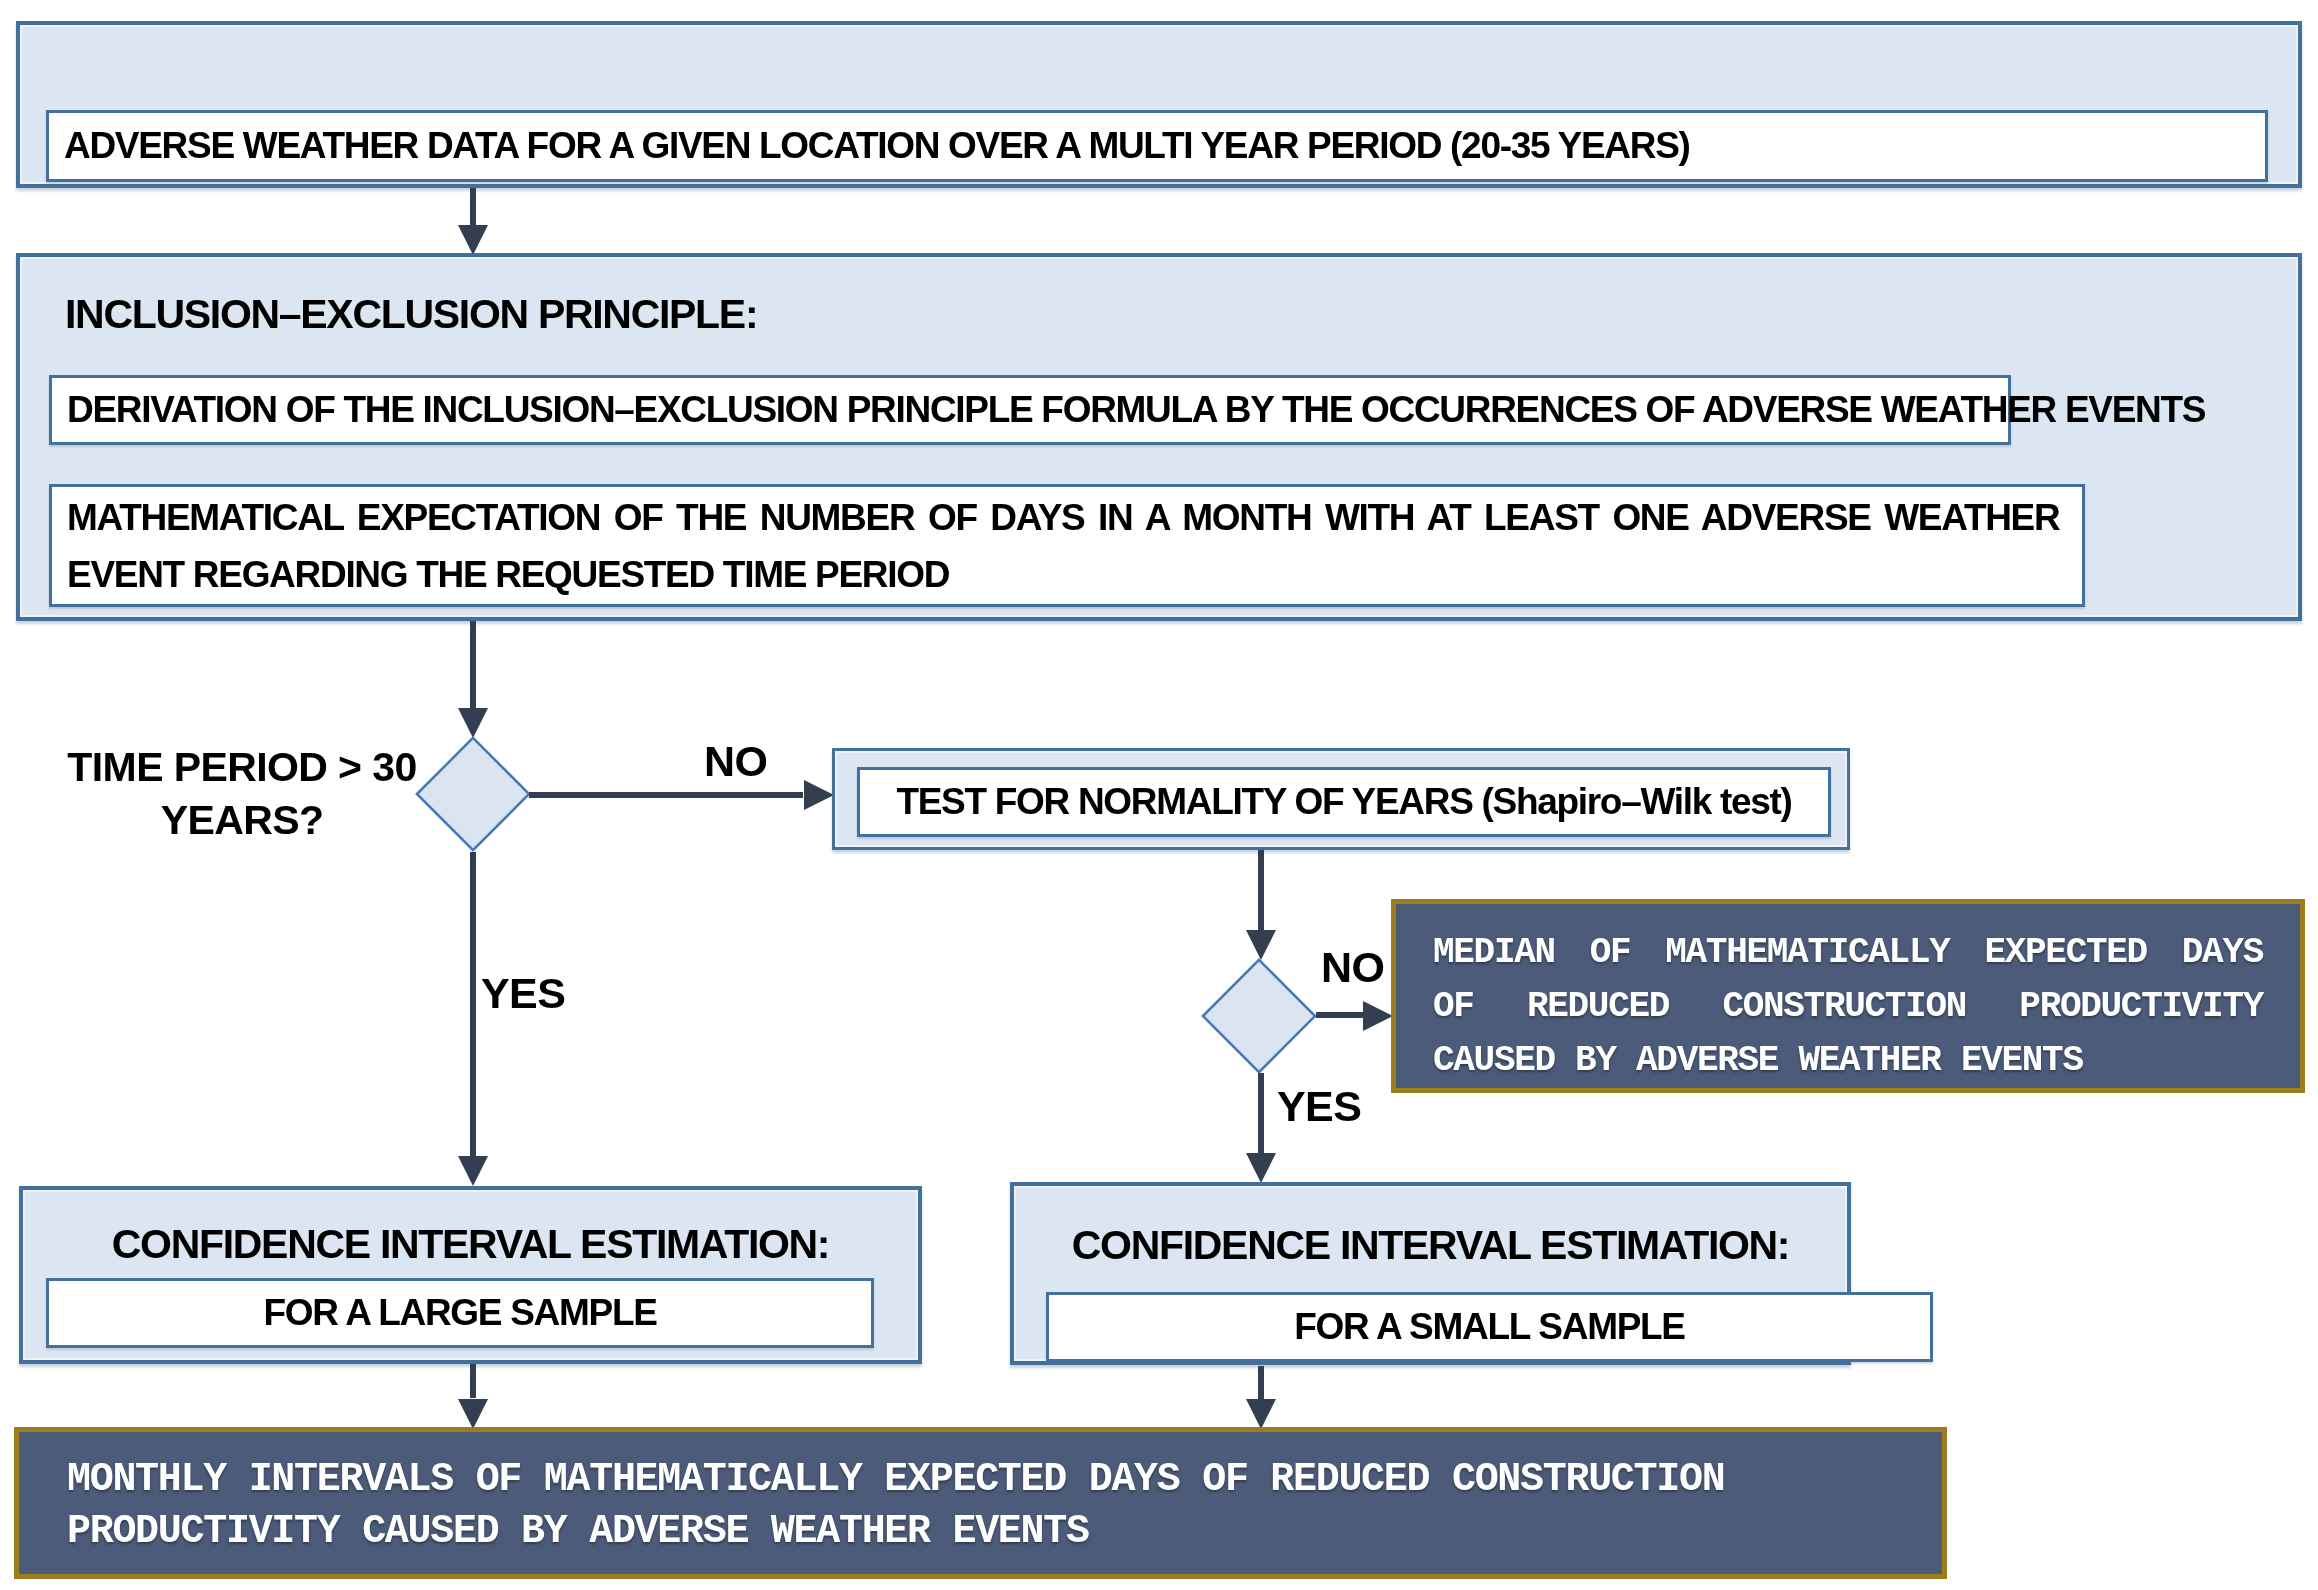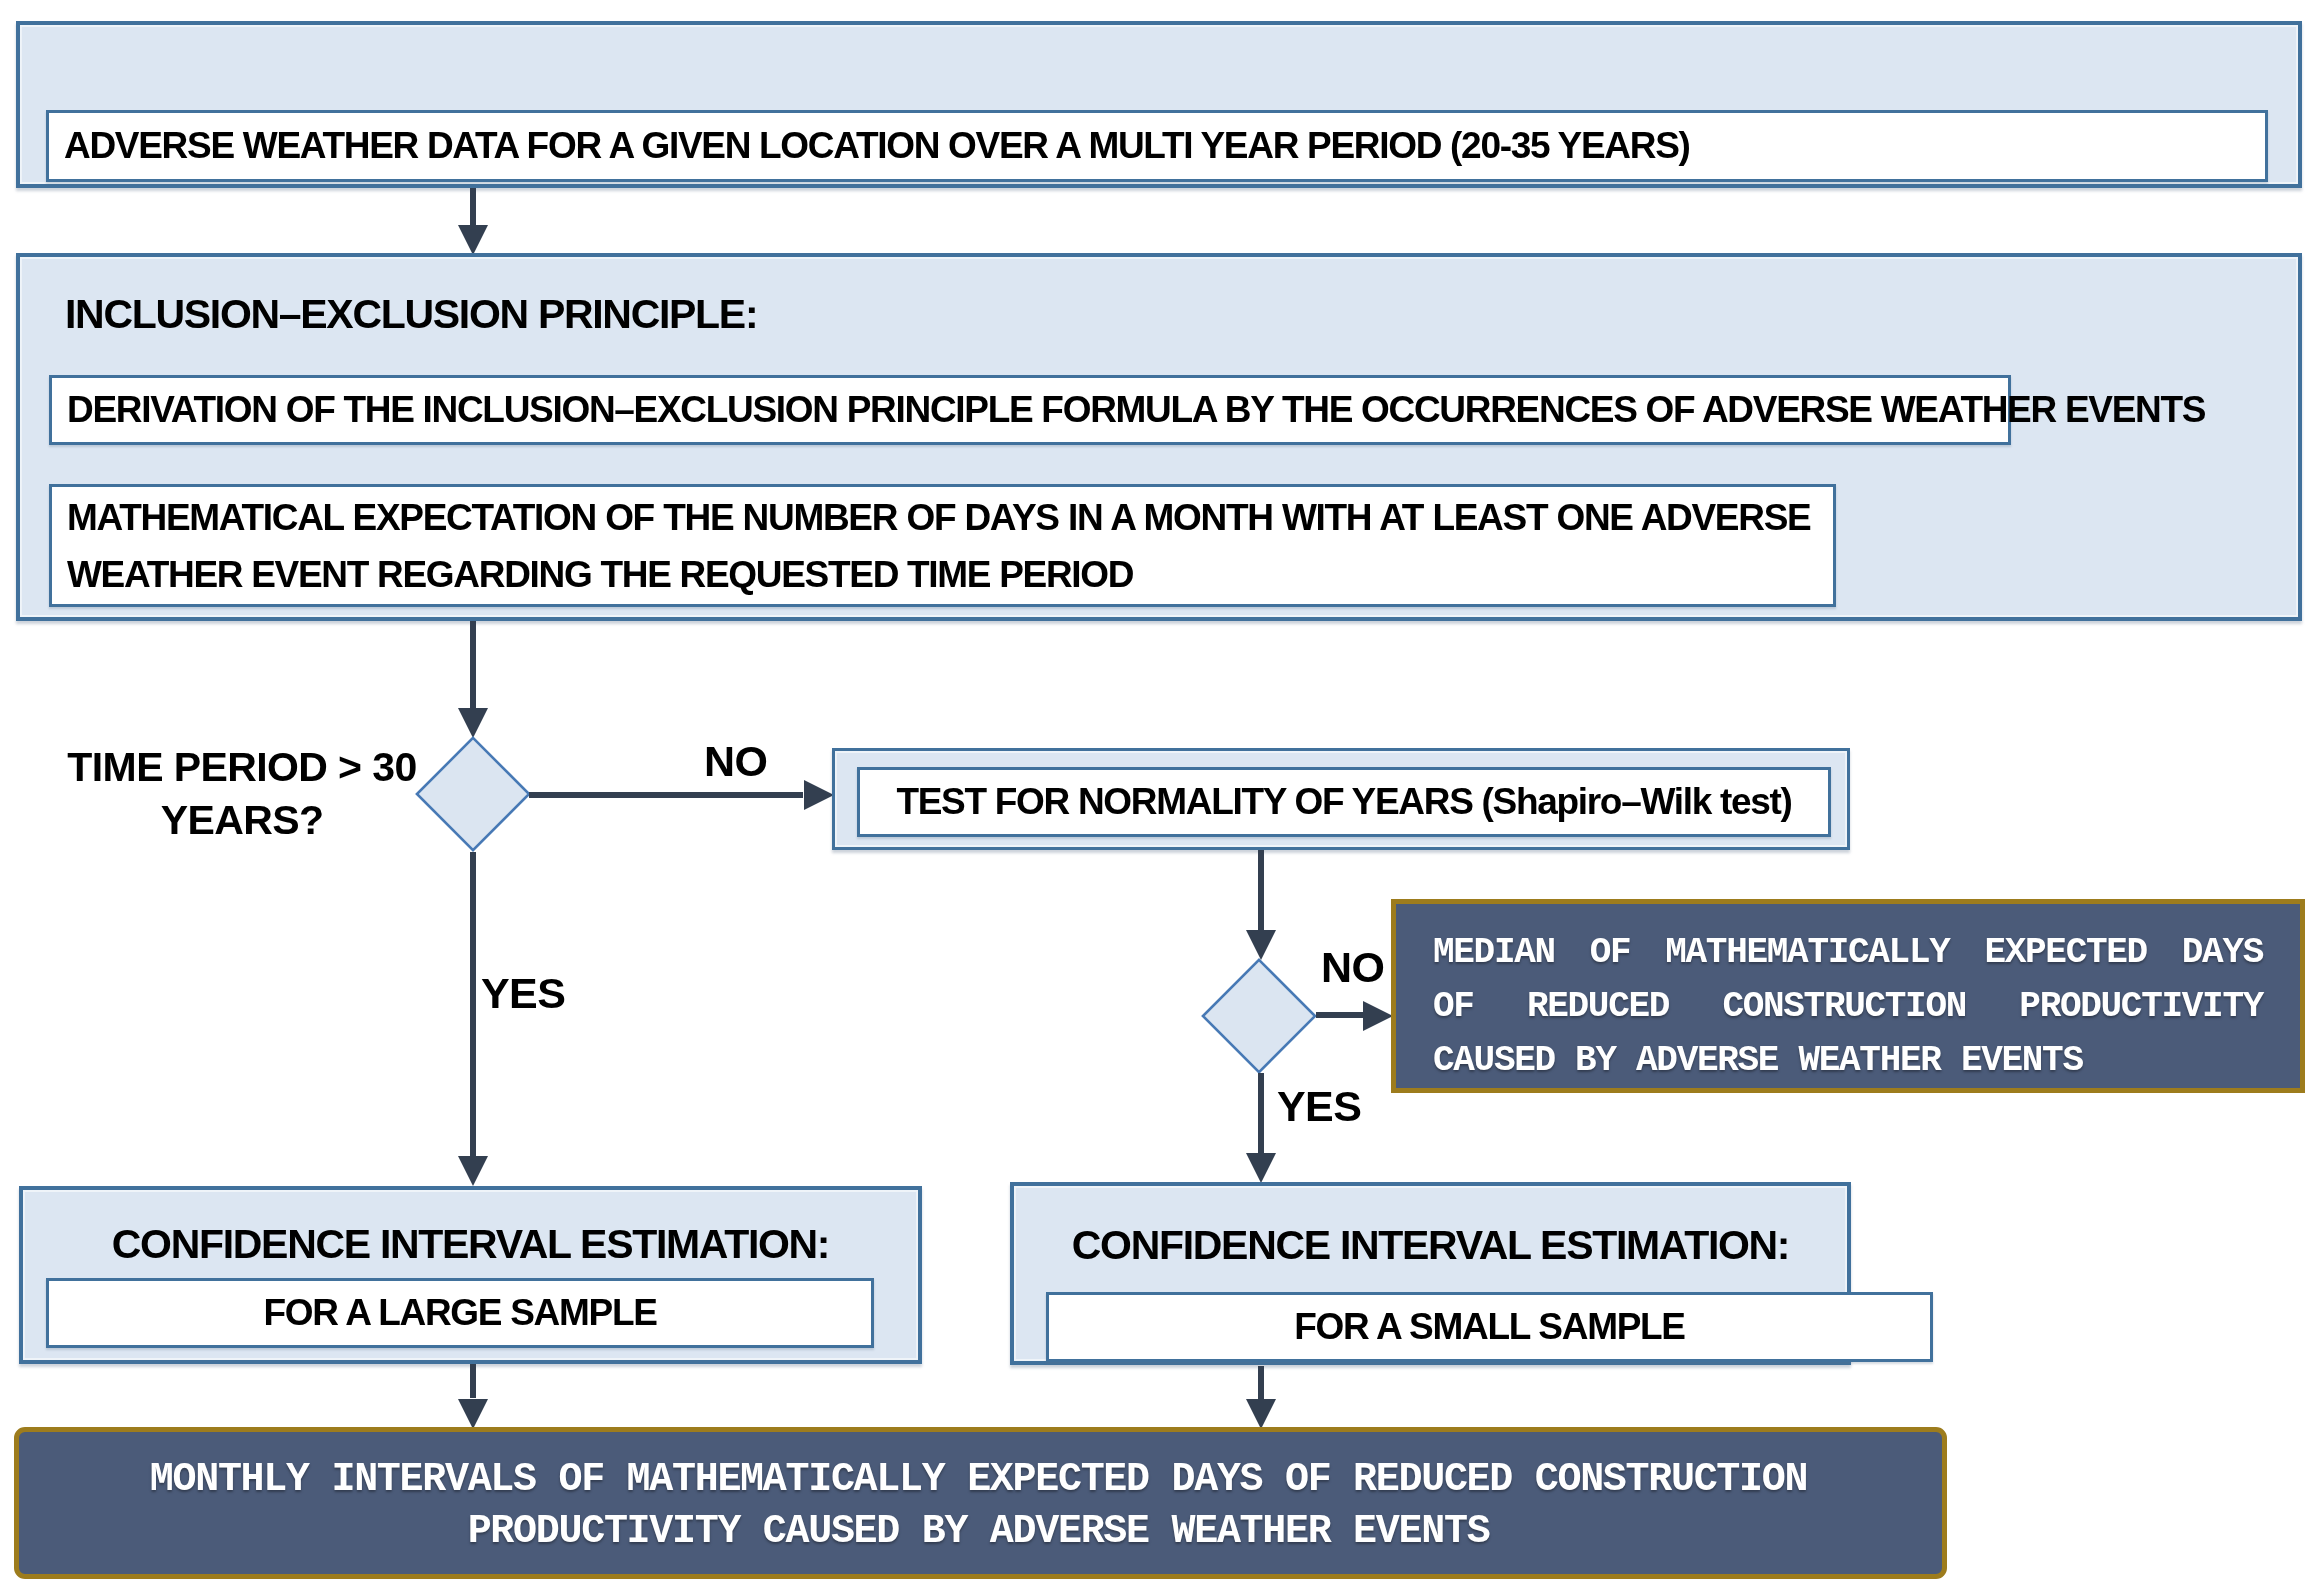--- a/index.html
+++ b/index.html
@@ -41,21 +41,21 @@
   </div>
 
   <div class="vline" style="left:470px;top:188px;height:37px;"></div>
   <div class="ah-down" style="left:458px;top:225px;"></div>
 
   <div class="bigbox" style="left:16px;top:253px;width:2286px;height:368px;text-decoration:underline;">
     <div class="boxtitle" style="left:45px;top:34px;">INCLUSION–EXCLUSION PRINCIPLE:</div>
     <div class="whitebox" style="left:29px;top:118px;width:1962px;height:70px;">
       <span class="itemtext">DERIVATION OF THE INCLUSION–EXCLUSION PRINCIPLE FORMULA BY THE OCCURRENCES OF ADVERSE WEATHER EVENTS</span>
     </div>
-    <div class="whitebox" style="left:29px;top:227px;width:1787px;height:123px;">
+    <div class="whitebox" style="left:29px;top:227px;width:2036px;height:123px;">
       <span class="itemtext multiline">MATHEMATICAL EXPECTATION OF THE NUMBER OF DAYS IN A MONTH WITH AT LEAST ONE ADVERSE WEATHER EVENT REGARDING THE REQUESTED TIME PERIOD</span>
     </div>
   </div>
 
   <div class="vline" style="left:470px;top:621px;height:88px;"></div>
   <div class="ah-down" style="left:458px;top:708px;"></div>
 
   <div class="lbl center" style="left:16px;top:741px;width:452px;">TIME PERIOD &gt; 30
 YEARS?</div>
   <svg class="diamond" style="left:415px;top:736px;" viewBox="0 0 180 180">
@@ -107,18 +107,18 @@
     <div class="whitebox" style="left:32px;top:106px;width:887px;height:70px;">
       <span class="itemtext center">FOR A SMALL SAMPLE</span>
     </div>
   </div>
 
   <div class="vline" style="left:470px;top:1364px;height:34px;"></div>
   <div class="ah-down" style="left:458px;top:1399px;"></div>
   <div class="vline" style="left:1258px;top:1366px;height:33px;"></div>
   <div class="ah-down" style="left:1246px;top:1399px;"></div>
 
-  <div class="darkbox" style="left:14px;top:1427px;width:1933px;height:152px;padding:22px 52px 0 48px;font-size:40px;line-height:52px;letter-spacing:-1.3px;text-align:center;border-radius:11px;">
+  <div class="darkbox" style="left:14px;top:1427px;width:1933px;height:152px;padding:22px 52px 0 48px;font-size:40px;line-height:52px;letter-spacing:-1.3px;text-align:left;">
     <span>MONTHLY INTERVALS OF MATHEMATICALLY EXPECTED DAYS OF REDUCED CONSTRUCTION PRODUCTIVITY CAUSED BY ADVERSE WEATHER EVENTS</span>
   </div>
 
 </div>
 
 
 </body></html>

